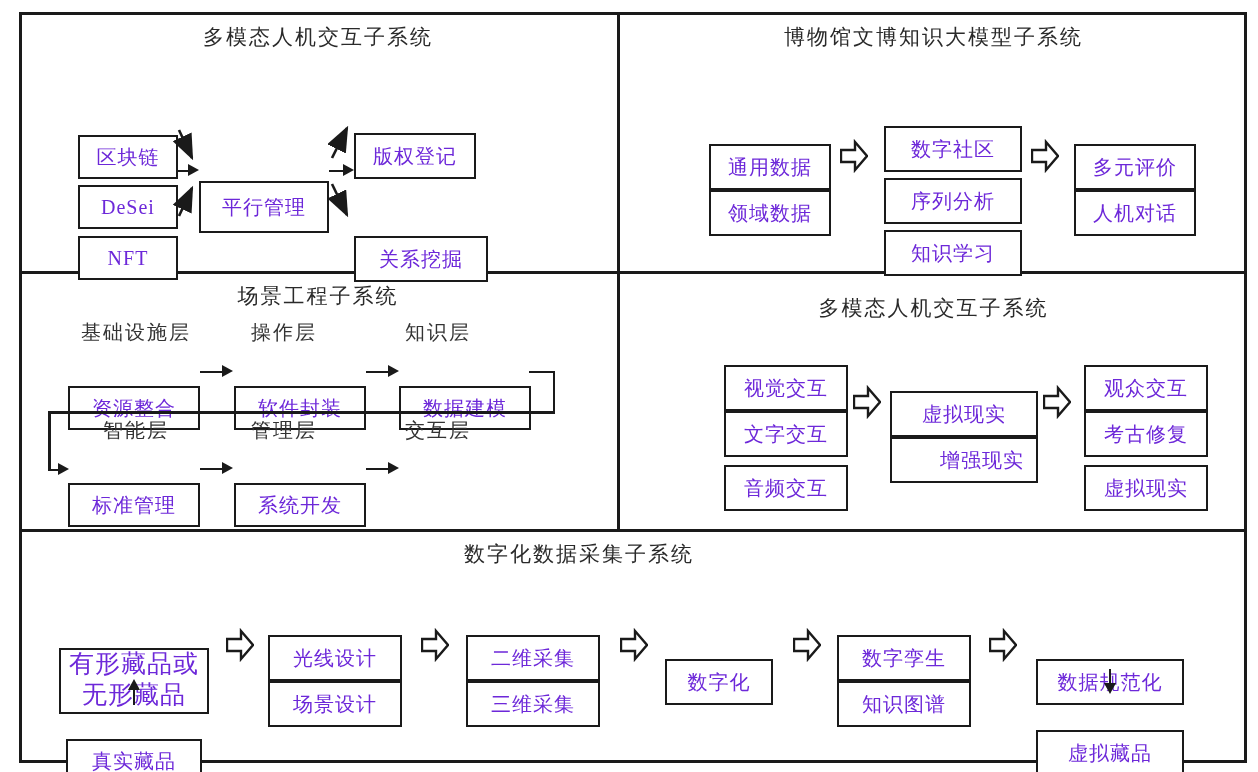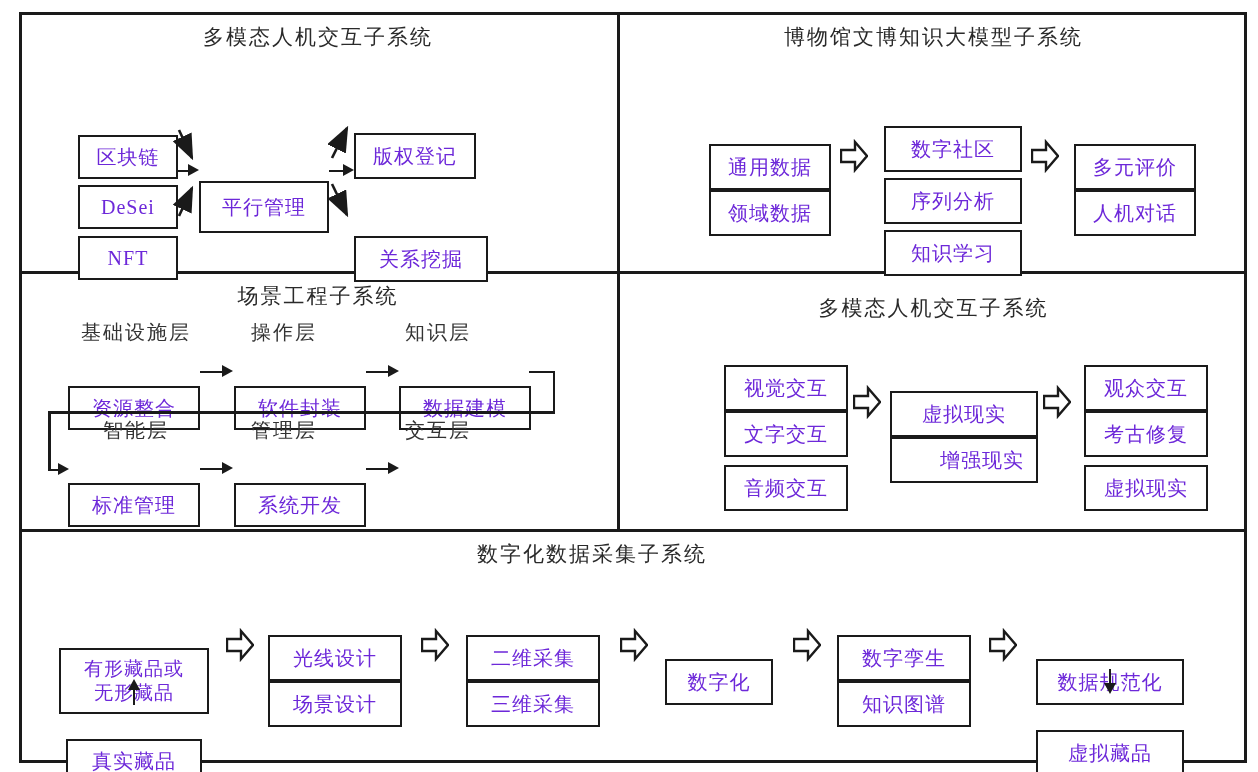--- a/index.html
+++ b/index.html
@@ -14,21 +14,21 @@
 
   
   .sec-title{position:absolute;text-align:center;font-size:21px;color:#2a2a2a;
              letter-spacing:2px;white-space:nowrap;}
 
   
   .box{position:absolute;box-sizing:border-box;border:2.5px solid #1a1a1a;
        background:#ffffff;display:flex;align-items:center;justify-content:center;
        font-size:20px;color:#6d28d9;letter-spacing:1px;line-height:1.15;
        text-align:center;white-space:nowrap;margin-top:36px;}
-  .box.two-line{white-space:normal;line-height:1.25;font-size:19px;}
+  .box.two-line{white-space:normal;line-height:1.25;font-size:25px;font-family:Liberation Mono, monospace;}
 
   
   .plainlabel{position:absolute;font-size:20px;color:#333333;letter-spacing:2px;
               white-space:nowrap;text-align:center;}
 
   
   .ln{position:absolute;background:#1a1a1a;}
   .ln-h{height:2.5px;}
   .ln-v{width:2.5px;}
 
@@ -166,21 +166,21 @@
   <div class="harrow" style="left:1043px;top:385px;">
     <svg width="28" height="34" viewBox="0 0 28 34">
       <path d="M1,11 L15,11 L15,3 L27,17 L15,31 L15,23 L1,23 z" fill="#ffffff" stroke="#1a1a1a" stroke-width="2.4" stroke-linejoin="miter"></path>
     </svg>
   </div>
 
   <div class="box" style="left:1084px;top:329px;width:124px;height:46px;">观众交互</div>
   <div class="box" style="left:1084px;top:375px;width:124px;height:46px;">考古修复</div>
   <div class="box" style="left:1084px;top:429px;width:124px;height:46px;">虚拟现实</div>
 
-  <div class="sec-title" style="left:32px;top:540px;width:1120px;">数字化数据采集子系统</div>
+  <div class="sec-title" style="left:19px;top:540px;width:1120px;">数字化数据采集子系统</div>
 
   <div class="box two-line" style="left:59px;top:612px;width:150px;height:66px;flex-direction:column;">
     <span>有形藏品或</span>
     <span>无形藏品</span>
   </div>
 
   <div class="box" style="left:66px;top:703px;width:136px;height:44px;">真实藏品</div>
   <div class="ln ln-v" style="left:132.5px;top:690px;height:15px;"></div>
   <div class="ah ah-u" style="left:128px;top:679px;"></div>
 

